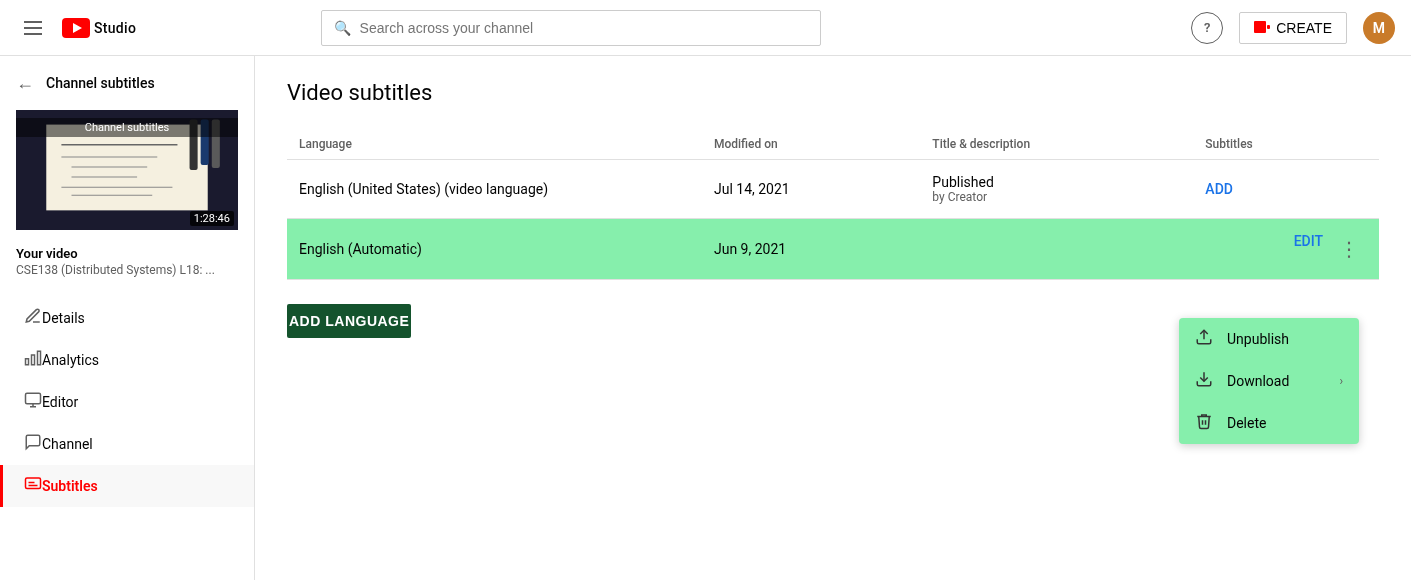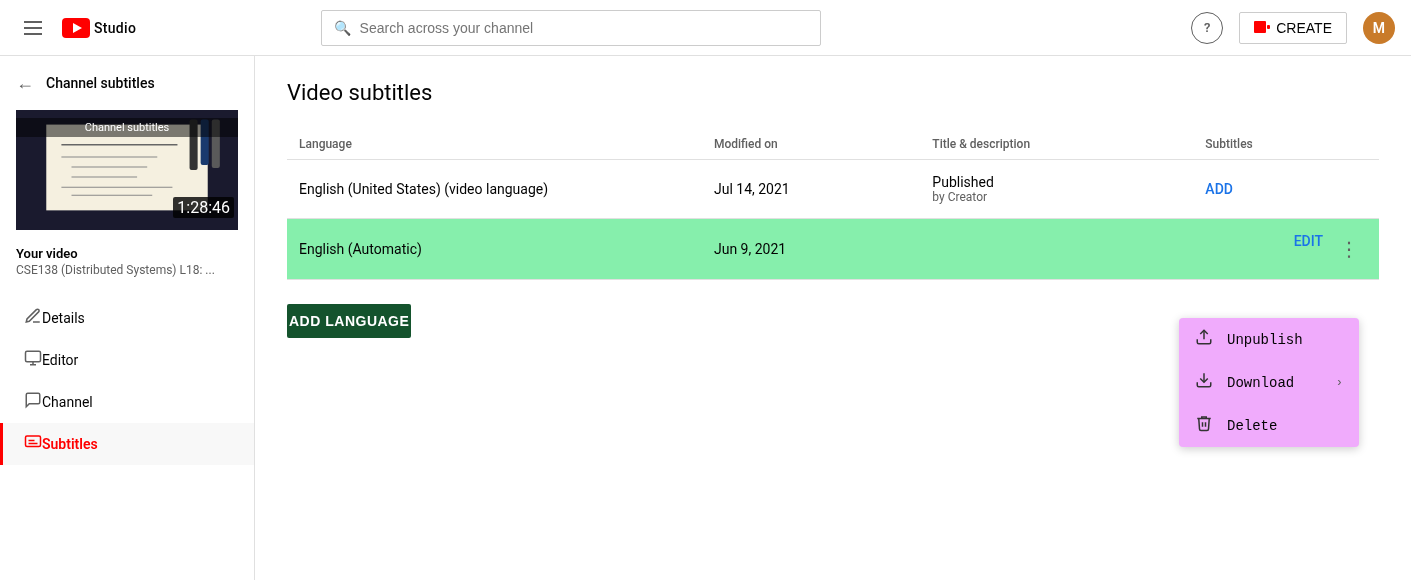--- a/index.html
+++ b/index.html
@@ -70,23 +70,23 @@
       width: 100%; height: 120px; background: #2d2d2d;
       display: flex; align-items: center; justify-content: center; position: relative;
       overflow: hidden;
     }
     .thumbnail-label {
       position: absolute; top: 8px; left: 0; right: 0;
       text-align: center; background: rgba(0,0,0,0.5);
       color: #fff; font-size: 11px; padding: 3px 6px;
     }
     .thumbnail-duration {
-      position: absolute; bottom: 12px; right: 4px;
+      position: absolute; bottom: 4px; right: 4px;
       background: rgba(0,0,0,0.8); color: #fff;
-      font-size: 16px; padding: 1px 4px; border-radius: 2px;
+      font-size: 11px; padding: 1px 4px; border-radius: 2px;
     }
     
     .thumbnail-content {
       width: 100%; height: 100%; background: #1a1a2e;
       display: flex; align-items: center; justify-content: center;
     }
 
     .video-info { padding: 8px 16px 12px 16px; }
     .video-title { font-size: 13px; font-weight: 600; margin-bottom: 2px; }
     .video-subtitle { font-size: 12px; color: #606060; }
@@ -136,26 +136,25 @@
       background: #14532d; color: #fff;
       border: none; border-radius: 2px;
       padding: 9px 2px; font-size: 14px; font-weight: 600;
       cursor: pointer; letter-spacing: 0.5px;
     }
 
     
     .dropdown-menu {
       position: absolute;
       top: 262px; right: 52px;
-      background: #f0abfc;
+      background: #86efac;
       box-shadow: 0 2px 10px rgba(0,0,0,0.2);
       border-radius: 4px;
       min-width: 180px;
       z-index: 100;
-      font-family: Liberation Mono, monospace;
     }
     .dropdown-item {
       display: flex; align-items: center; gap: 14px;
       padding: 10px 16px; cursor: pointer;
       font-size: 14px; color: #030303;
     }
     .dropdown-item-icon { font-size: 18px; color: #333; }
     .dropdown-item-label { flex: 1; }
     .dropdown-arrow { font-size: 12px; color: #606060; }
 
@@ -248,20 +247,32 @@
           <span class="sidebar-icon">
             <svg width="18" height="18" viewBox="0 0 24 24" fill="none" stroke="#606060" stroke-width="2">
                 <path d="M12 20h9"></path>
                 <path d="M16.5 3.5a2.121 2.121 0 013 3L7 19l-4 1 1-4L16.5 3.5z"></path>
               </svg>
           </span>
           <span class="sidebar-label">Details</span>
         </div>
       </div>
 
+      <div class="sidebar-item-wrapper">
+        <div class="sidebar-item">
+          <span class="sidebar-icon">
+            <svg width="18" height="18" viewBox="0 0 24 24" fill="none" stroke="#606060" stroke-width="2">
+                <rect x="18" y="3" width="4" height="18"></rect>
+                <rect x="10" y="8" width="4" height="13"></rect>
+                <rect x="2" y="13" width="4" height="8"></rect>
+              </svg>
+          </span>
+          <span class="sidebar-label">Analytics</span>
+        </div>
+      </div>
 
       <div class="sidebar-item-wrapper">
         <div class="sidebar-item">
           <span class="sidebar-icon">
             <svg width="18" height="18" viewBox="0 0 24 24" fill="none" stroke="#606060" stroke-width="2">
                 <rect x="2" y="3" width="20" height="14" rx="2"></rect>
                 <path d="M8 21h8M12 17v4"></path>
               </svg>
           </span>
           <span class="sidebar-label">Editor</span>

